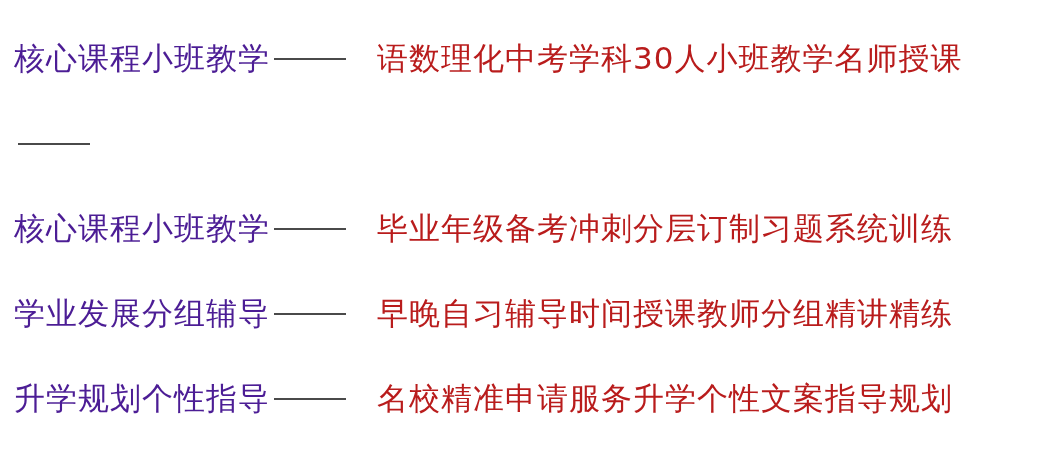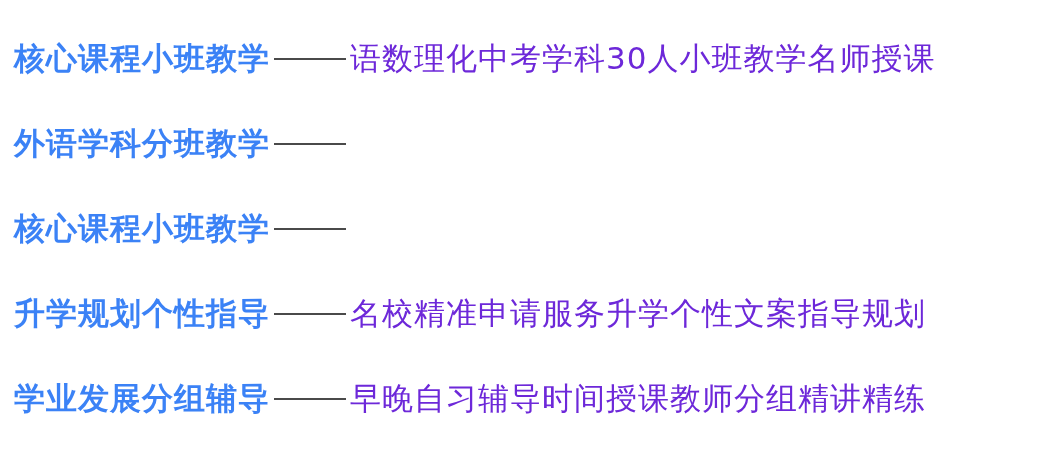--- a/index.html
+++ b/index.html
@@ -22,58 +22,58 @@
     }
     .row {
       height: 85px;
       display: flex;
       align-items: flex-start;
       white-space: nowrap;
     }
     .title {
       font-size: 31px;
       line-height: 44px;
-      color: #3b82f6;
+      color: #4c1d95;
       letter-spacing: 1px;
-      font-weight: bold;
     }
     .dash {
       display: inline-block;
       width: 72px;
       height: 2px;
       background: #4a4a4a;
       margin: 22px 4px 0 4px;
     }
     .desc {
       font-size: 31px;
       line-height: 44px;
-      color: #6d28d9;
+      color: #b91c1c;
       letter-spacing: 1px;
+      margin-left: 27px;
     }
   </style>
 </head>
 <body>
 
 <div class="list">
   <div class="row">
     <span class="title">核心课程小班教学</span>
     <span class="dash"></span>
     <span class="desc">语数理化中考学科30人小班教学名师授课</span>
   </div>
   <div class="row">
-    <span class="title">外语学科分班教学</span>
     <span class="dash"></span>
   </div>
   <div class="row">
     <span class="title">核心课程小班教学</span>
     <span class="dash"></span>
+    <span class="desc">毕业年级备考冲刺分层订制习题系统训练</span>
+  </div>
+  <div class="row">
+    <span class="title">学业发展分组辅导</span>
+    <span class="dash"></span>
+    <span class="desc">早晚自习辅导时间授课教师分组精讲精练</span>
   </div>
   <div class="row">
     <span class="title">升学规划个性指导</span>
     <span class="dash"></span>
     <span class="desc">名校精准申请服务升学个性文案指导规划</span>
   </div>
-  <div class="row">
-    <span class="title">学业发展分组辅导</span>
-    <span class="dash"></span>
-    <span class="desc">早晚自习辅导时间授课教师分组精讲精练</span>
-  </div>
 </div>
 
 </body></html>

